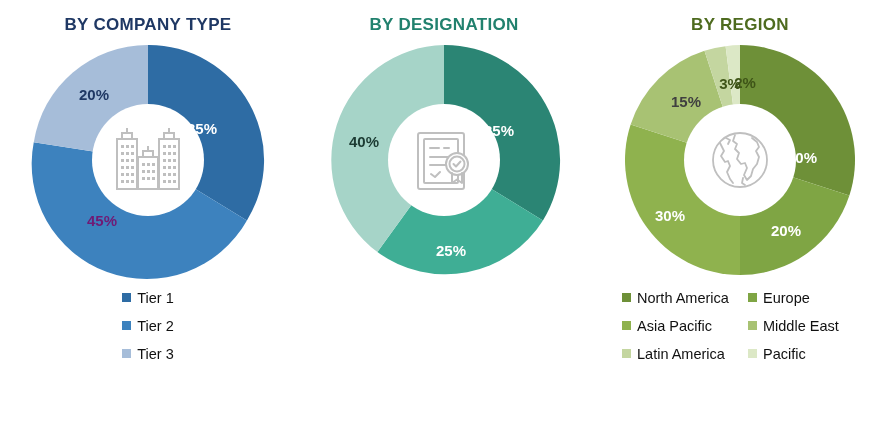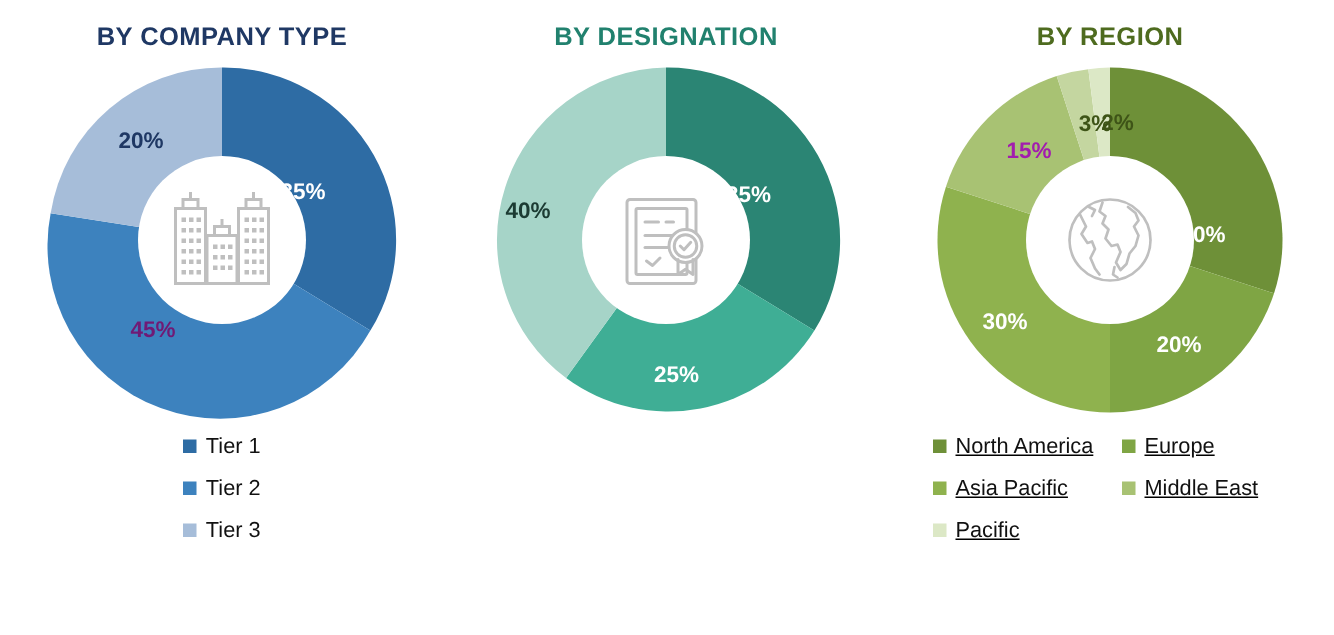--- a/index.html
+++ b/index.html
@@ -90,21 +90,20 @@
   .legend-row {
     display: flex;
     align-items: center;
     height: 19px;
     margin-bottom: 9px;
   }
   .legend-cell {
     display: flex;
     align-items: center;
     height: 19px;
-    text-decoration: underline;
   }
   .swatch {
     width: 9px;
     height: 9px;
     margin-right: 6px;
     flex: 0 0 auto;
   }
   .legend-label {
     font-size: 14.5px;
     color: #111111;
@@ -228,21 +227,21 @@
         <path d="M 120 120 L 120 5 A 115 115 0 0 1 218.93 180.41 Z" fill="#2B8574"></path>
 
         <path d="M 120 120 L 218.93 180.41 A 115 115 0 0 1 53.40 212.05 Z" fill="#3FAE95"></path>
 
         <path d="M 120 120 L 53.40 212.05 A 115 115 0 0 1 120 5 Z" fill="#A6D4C8"></path>
         <circle cx="120" cy="120" r="56" fill="#ffffff"></circle>
       </svg>
 
       <div class="slice-label" style="left:175px; top:90px; color:#FFFFFF;">35%</div>
       <div class="slice-label" style="left:127px; top:210px; color:#FFFFFF;">25%</div>
-      <div class="slice-label" style="left:28px; top:101px; color:#1C3B33;">40%</div>
+      <div class="slice-label" style="left:40px; top:101px; color:#1C3B33;">40%</div>
 
       <svg class="center-icon" viewBox="0 0 86 86">
         <g fill="none" stroke="#BFBFBF" stroke-width="2" stroke-linecap="round" stroke-linejoin="round">
           <rect x="17" y="16" width="46" height="56" rx="2"></rect>
           <rect x="23" y="22" width="34" height="44" rx="1"></rect>
           <line x1="29" y1="31" x2="38" y2="31"></line>
           <line x1="43" y1="31" x2="48" y2="31"></line>
           <line x1="29" y1="40" x2="52" y2="40"></line>
           <line x1="29" y1="48" x2="52" y2="48"></line>
           <polyline points="30,57 34,60 39,55"></polyline>
@@ -272,21 +271,21 @@
 
         <path d="M 120 120 L 84.47 10.63 A 115 115 0 0 1 105.57 6.19 Z" fill="#C4D6A0"></path>
 
         <path d="M 120 120 L 105.57 6.19 A 115 115 0 0 1 120 5 Z" fill="#DCE8C6"></path>
         <circle cx="120" cy="120" r="56" fill="#ffffff"></circle>
       </svg>
 
       <div class="slice-label" style="left:182px; top:117px; color:#FFFFFF;">30%</div>
       <div class="slice-label" style="left:166px; top:190px; color:#FFFFFF;">20%</div>
       <div class="slice-label" style="left:50px; top:175px; color:#FFFFFF;">30%</div>
-      <div class="slice-label" style="left:66px; top:61px; color:#a21caf;">15%</div>
+      <div class="slice-label" style="left:66px; top:61px; color:#404040;">15%</div>
       <div class="slice-label" style="left:110px; top:43px; color:#3E5417;">3%</div>
       <div class="slice-label" style="left:125px; top:42px; color:#3E5417;">2%</div>
 
       <svg class="center-icon" viewBox="0 0 86 86">
         <g fill="none" stroke="#BFBFBF" stroke-width="1.8" stroke-linecap="round" stroke-linejoin="round">
           <circle cx="43" cy="43" r="27"></circle>
           <path d="M 23 26 L 27 34 L 24 39 L 28 45 L 31 44 L 33 49 L 30 55 L 33 62 L 36 66"></path>
           <path d="M 38 18 L 36 24 L 40 27 L 38 32 L 42 36 L 40 42 L 44 47 L 48 46 L 50 51 L 47 58 L 50 63 L 54 59 L 56 52 L 60 47 L 62 40 L 59 34 L 62 30 L 60 25 L 55 21"></path>
           <path d="M 46 61 L 45 66 L 48 68"></path>
           <path d="M 29 21 L 33 23 L 31 27"></path>
@@ -306,20 +305,24 @@
         </div>
         <div class="legend-cell">
           <span class="swatch" style="background:#8FB24E;"></span>
           <span class="legend-label">Asia Pacific</span>
         </div>
         <div class="legend-cell">
           <span class="swatch" style="background:#A8C273;"></span>
           <span class="legend-label">Middle East</span>
         </div>
         <div class="legend-cell">
+          <span class="swatch" style="background:#C4D6A0;"></span>
+          <span class="legend-label">Latin America</span>
+        </div>
+        <div class="legend-cell">
           <span class="swatch" style="background:#DCE8C6;"></span>
           <span class="legend-label">Pacific</span>
         </div>
       </div>
     </div>
   </div>
 
 </div>
 
 </body></html>

